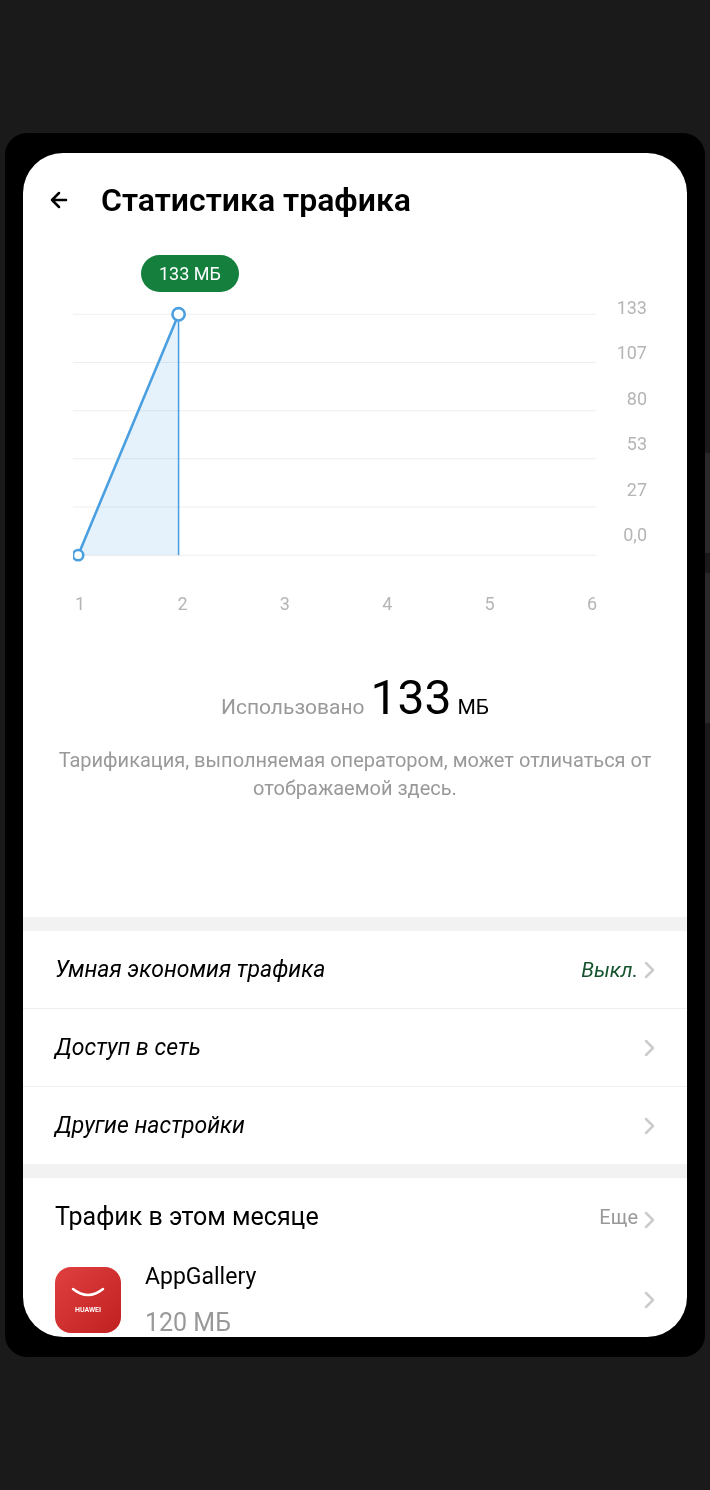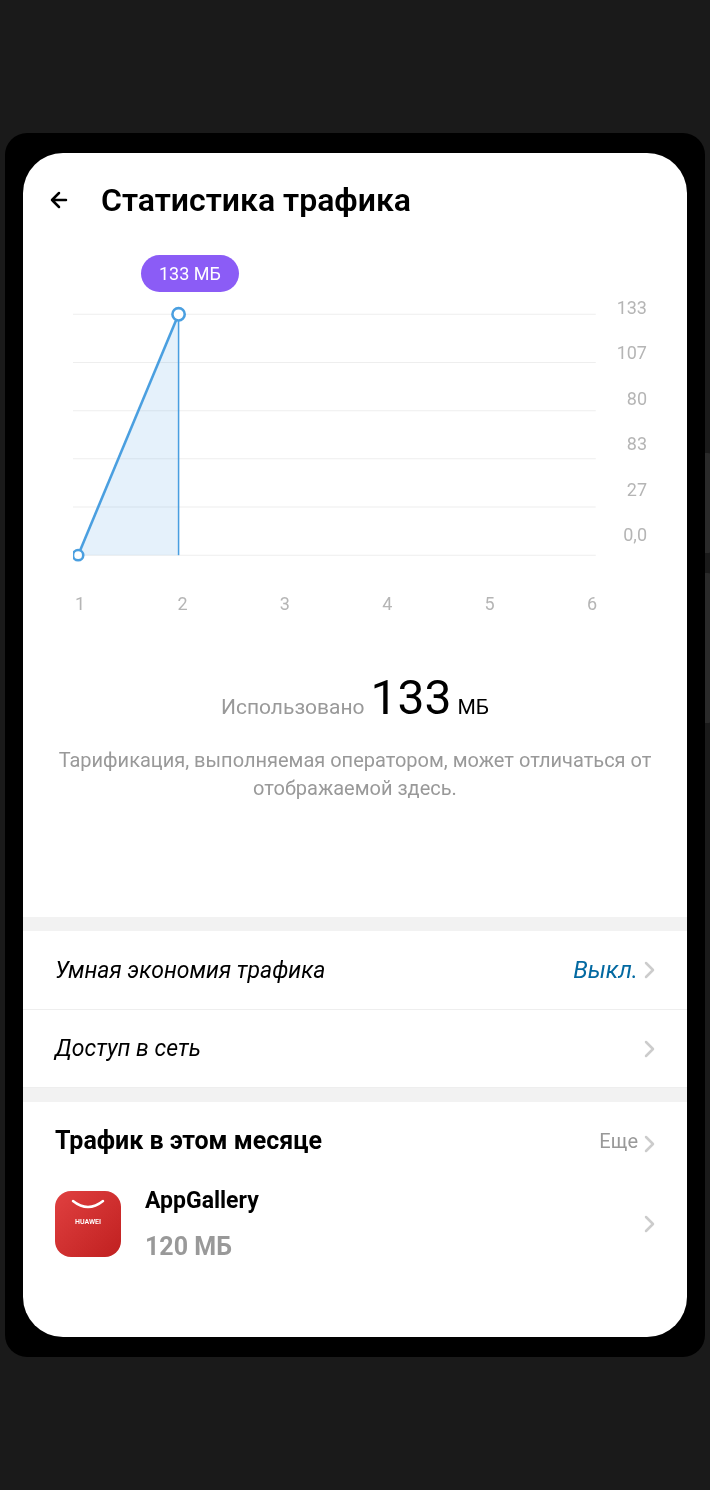--- a/index.html
+++ b/index.html
@@ -60,21 +60,21 @@
     }
     .chart-container {
       position: relative;
       height: 320px;
       margin-top: 20px;
     }
     .chart-tooltip {
       position: absolute;
       top: -10px;
       left: 68px;
-      background: #8b5cf6;
+      background: #15803d;
       color: #fff;
       padding: 8px 18px;
       border-radius: 20px;
       font-size: 18px;
       white-space: nowrap;
     }
     .chart-svg {
       width: 100%;
       height: 100%;
     }
@@ -165,22 +165,22 @@
       padding: 25px 32px;
       border-bottom: 1px solid #eee;
       cursor: pointer;
       font-style: italic;
     }
     .setting-label {
       font-size: 23px;
       color: #000;
     }
     .setting-value {
-      font-size: 24px;
-      color: #0369a1;
+      font-size: 21px;
+      color: #14532d;
       margin-right: 6px;
     }
     .setting-right {
       display: flex;
       align-items: center;
     }
     .chevron {
       width: 11px;
       height: 18px;
     }
@@ -190,21 +190,21 @@
       background: #f2f2f2;
     }
     .month-header {
       display: flex;
       justify-content: space-between;
       align-items: center;
       padding: 24px 32px 18px;
     }
     .month-title {
       font-size: 25px;
-      font-weight: 700;
+      font-weight: 400;
       color: #000;
     }
     .more-link {
       display: flex;
       align-items: flex-end;
       gap: 6px;
       cursor: pointer;
     }
     .more-text {
       font-size: 20px;
@@ -216,32 +216,31 @@
       padding: 14px 32px;
       gap: 24px;
       cursor: pointer;
     }
     .app-icon {
       width: 66px;
       height: 66px;
       border-radius: 16px;
       flex-shrink: 0;
       display: flex;
-      align-items: flex-start;
+      align-items: center;
       justify-content: center;
     }
     .app-icon-appgallery {
       background: linear-gradient(135deg, #e04040, #c02020);
     }
     .app-icon-health {
       background: linear-gradient(135deg, #ff9050, #ff6b2b);
     }
     .app-info {
       flex: 1;
-      font-weight: bold;
     }
     .app-name {
       font-size: 23px;
       color: #000;
     }
     .app-size {
       font-size: 25px;
       color: #999;
       margin-top: 18px;
     }
@@ -281,21 +280,21 @@
 
           <polyline class="chart-line" points="5,277 103,42"></polyline>
 
           <circle class="chart-point" cx="5" cy="277" r="5"></circle>
           <circle class="chart-point" cx="103" cy="42" r="6"></circle>
         </svg>
         <div class="y-labels">
           <div class="y-label">133</div>
           <div class="y-label">107</div>
           <div class="y-label">80</div>
-          <div class="y-label">83</div>
+          <div class="y-label">53</div>
           <div class="y-label">27</div>
           <div class="y-label">0,0</div>
         </div>
       </div>
       <div class="x-labels">
         <div class="x-label">1</div>
         <div class="x-label">2</div>
         <div class="x-label">3</div>
         <div class="x-label">4</div>
         <div class="x-label">5</div>
@@ -329,20 +328,30 @@
       <div class="setting-label">Доступ в сеть</div>
       <div class="setting-right">
         <span class="chevron">
           <svg viewBox="0 0 11 18" fill="none" stroke="#ccc" stroke-width="2.5" stroke-linecap="round" stroke-linejoin="round">
               <path d="M2 2L9 9L2 16"></path>
             </svg>
         </span>
       </div>
     </div>
 
+    <div class="setting-row" style="border-bottom:none">
+      <div class="setting-label">Другие настройки</div>
+      <div class="setting-right">
+        <span class="chevron">
+          <svg viewBox="0 0 11 18" fill="none" stroke="#ccc" stroke-width="2.5" stroke-linecap="round" stroke-linejoin="round">
+              <path d="M2 2L9 9L2 16"></path>
+            </svg>
+        </span>
+      </div>
+    </div>
 
     <div class="section-gap-2"></div>
 
     <div class="month-header">
       <div class="month-title">Трафик в этом месяце</div>
       <div class="more-link">
         <span class="more-text">Еще</span>
         <span class="chevron">
           <svg viewBox="0 0 11 18" fill="none" stroke="#ccc" stroke-width="2.5" stroke-linecap="round" stroke-linejoin="round">
               <path d="M2 2L9 9L2 16"></path>

